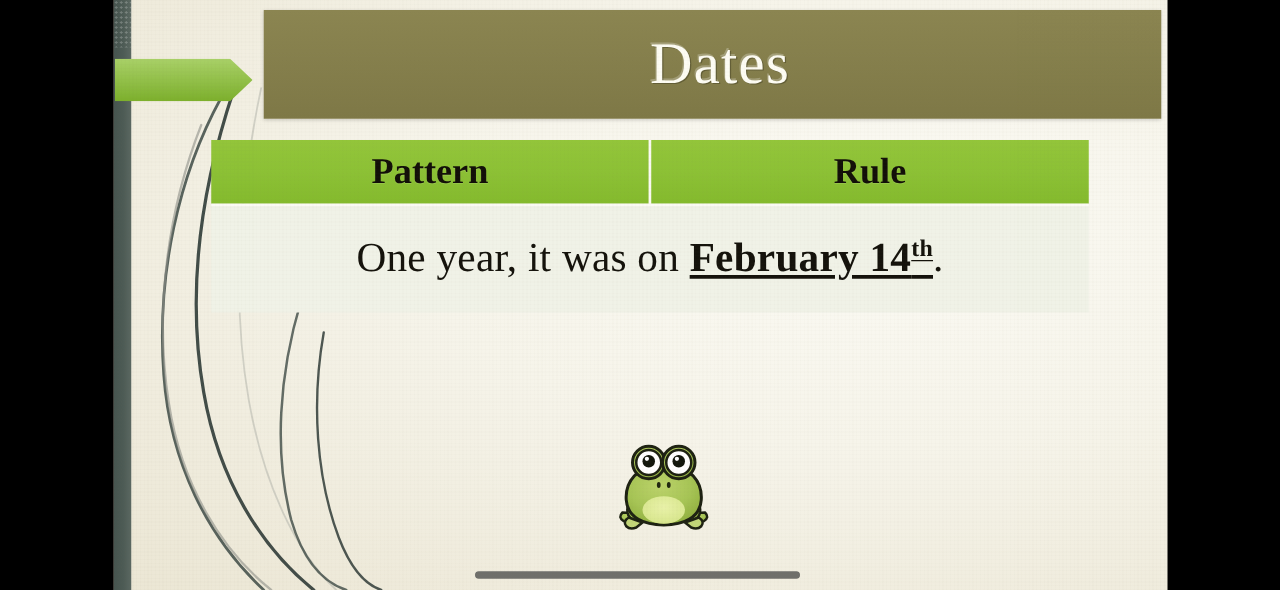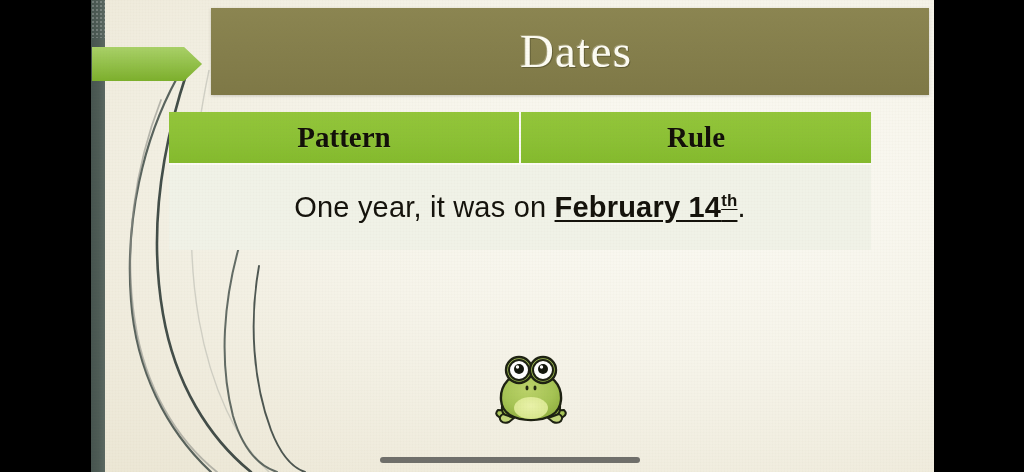--- a/index.html
+++ b/index.html
@@ -146,22 +146,22 @@
     border-right: 2px solid #fbfaf4;
     letter-spacing: .4px;
   }
   .body-cell.last { border-right: none; }
 
   .example-cell {
     background: #f0f2e7;
     height: 85px;
     text-align: center;
     vertical-align: middle;
-    font-family: Liberation Sans, sans-serif;
-    font-size: 29px;
+    font-family: Liberation Serif, serif;
+    font-size: 33px;
     color: #14120b;
     border-top: 2px solid #fbfaf4;
     letter-spacing: .2px;
   }
   .example-highlight {
     font-weight: bold;
     text-decoration: underline;
     text-underline-offset: 3px;
   }
   .example-highlight sup {

